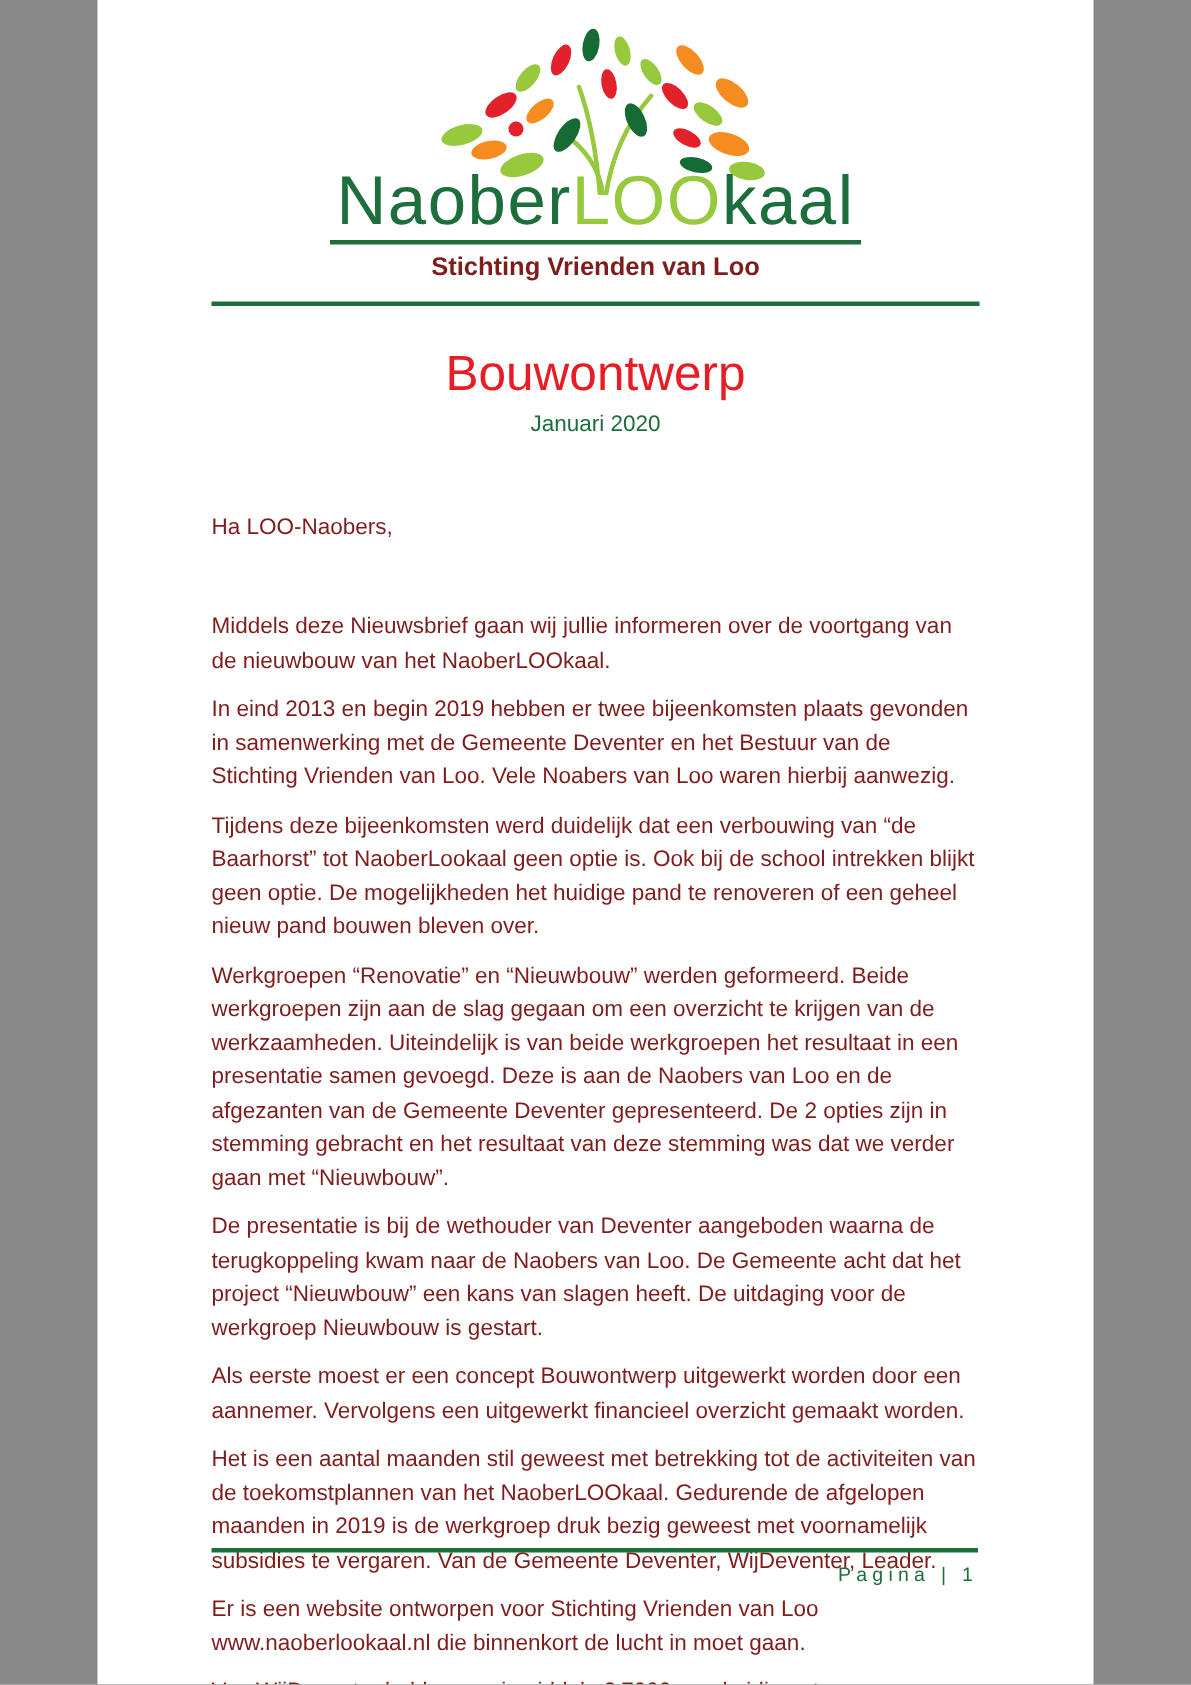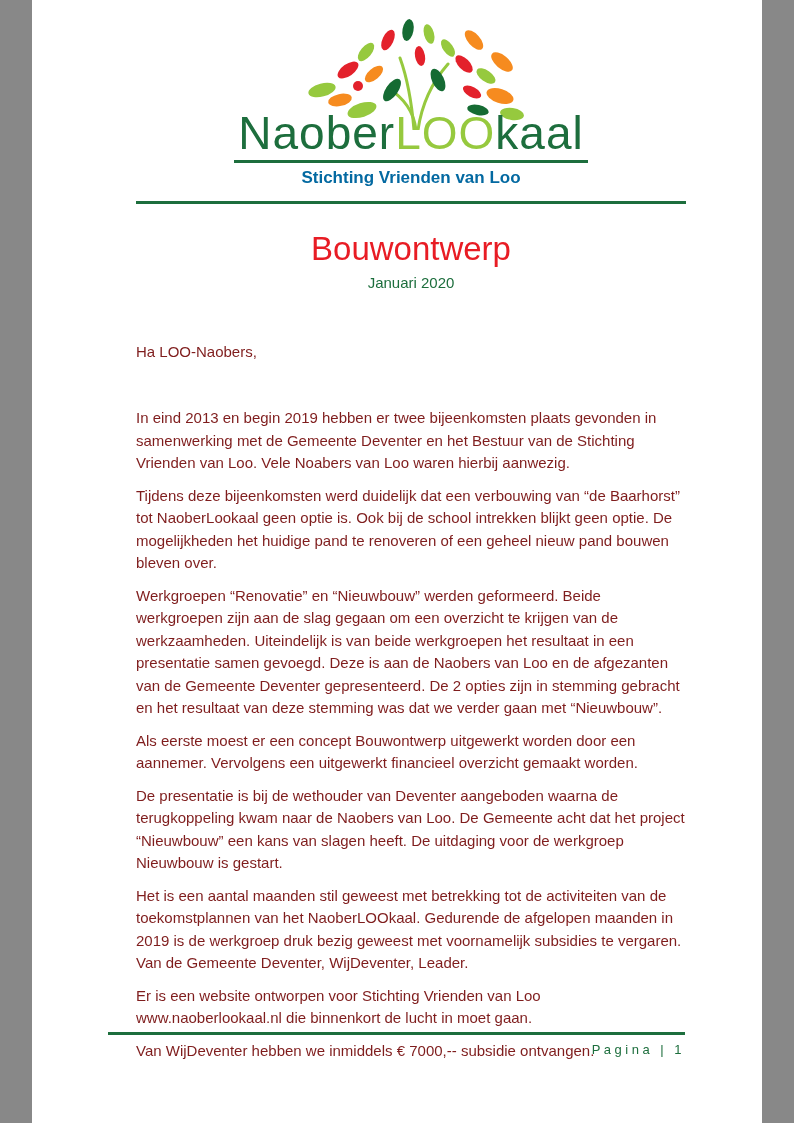--- a/index.html
+++ b/index.html
@@ -1,46 +1,45 @@
 <!DOCTYPE html>
 <html><head>
 <meta charset="utf-8">
 <style>
   * { margin: 0; padding: 0; box-sizing: border-box; }
   html, body { background: #888; }
   .page {
     position: relative;
-    width: 730px;
+    width: 664px;
     height: 1123px;
     margin: 0 auto;
     background: #ffffff;
     font-family: "Liberation Sans", sans-serif;
     overflow: hidden;
-    padding-left: 28px;
   }
   
   .logo-block { padding-top: 18px; text-align: center; }
   .tree-svg { display: block; margin: 0 auto -20px auto; position: relative; z-index: 1; }
   .wordmark {
     display: inline-block;
     position: relative;
     z-index: 2;
     font-size: 46px;
     letter-spacing: 1px;
     color: #1d6e3d;
     line-height: 1.02;
     border-bottom: 3px solid #1d6e3d;
     padding: 0 4px 3px 4px;
   }
   .wordmark .lime { color: #96c93e; }
   .tagline {
     margin-top: 5px;
     font-size: 17px;
     font-weight: bold;
-    color: #0369a1;
+    color: #7f1d1d;
   }
   
   .inner { margin: 0 76px; }
   .rule { height: 3px; background: #1d6e3d; border: 0; }
   .top-rule { margin-top: 13px; }
   
   .title {
     margin-top: 26px;
     text-align: center;
     font-size: 33px;
@@ -118,25 +117,26 @@
 
   <div class="inner">
     <div class="rule top-rule"></div>
   </div>
 
   <h1 class="title">Bouwontwerp</h1>
   <div class="subtitle">Januari 2020</div>
 
   <main class="content">
     <p class="greeting">Ha LOO-Naobers,</p>
+    <p>Middels deze Nieuwsbrief gaan wij jullie informeren over de voortgang van de nieuwbouw van het NaoberLOOkaal.</p>
     <p>In eind 2013 en begin 2019 hebben er twee bijeenkomsten plaats gevonden in samenwerking met de Gemeente Deventer en het Bestuur van de Stichting Vrienden van Loo. Vele Noabers van Loo waren hierbij aanwezig.</p>
     <p>Tijdens deze bijeenkomsten werd duidelijk dat een verbouwing van “de Baarhorst” tot NaoberLookaal geen optie is. Ook bij de school intrekken blijkt geen optie. De mogelijkheden het huidige pand te renoveren of een geheel nieuw pand bouwen bleven over.</p>
     <p>Werkgroepen “Renovatie” en “Nieuwbouw” werden geformeerd. Beide werkgroepen zijn aan de slag gegaan om een overzicht te krijgen van de werkzaamheden. Uiteindelijk is van beide werkgroepen het resultaat in een presentatie samen gevoegd. Deze is aan de Naobers van Loo en de afgezanten van de Gemeente Deventer gepresenteerd. De 2 opties zijn in stemming gebracht en het resultaat van deze stemming was dat we verder gaan met “Nieuwbouw”.</p>
+    <p>De presentatie is bij de wethouder van Deventer aangeboden waarna de terugkoppeling kwam naar de Naobers van Loo. De Gemeente acht dat het project “Nieuwbouw” een kans van slagen heeft. De uitdaging voor de werkgroep Nieuwbouw is gestart.</p>
     <p>Als eerste moest er een concept Bouwontwerp uitgewerkt worden door een aannemer. Vervolgens een uitgewerkt financieel overzicht gemaakt worden.</p>
-    <p>De presentatie is bij de wethouder van Deventer aangeboden waarna de terugkoppeling kwam naar de Naobers van Loo. De Gemeente acht dat het project “Nieuwbouw” een kans van slagen heeft. De uitdaging voor de werkgroep Nieuwbouw is gestart.</p>
     <p>Het is een aantal maanden stil geweest met betrekking tot de activiteiten van de toekomstplannen van het NaoberLOOkaal. Gedurende de afgelopen maanden in 2019 is de werkgroep druk bezig geweest met voornamelijk subsidies te vergaren. Van de Gemeente Deventer, WijDeventer, Leader.</p>
     <p>Er is een website ontworpen voor Stichting Vrienden van Loo www.naoberlookaal.nl die binnenkort de lucht in moet gaan.</p>
     <p>Van WijDeventer hebben we inmiddels € 7000,-- subsidie ontvangen.</p>
   </main>
 
   <footer class="footer">
     <div class="rule"></div>
     <div class="page-num"><span>Pagina</span> <span>|</span> <span>1</span></div>
   </footer>
 

